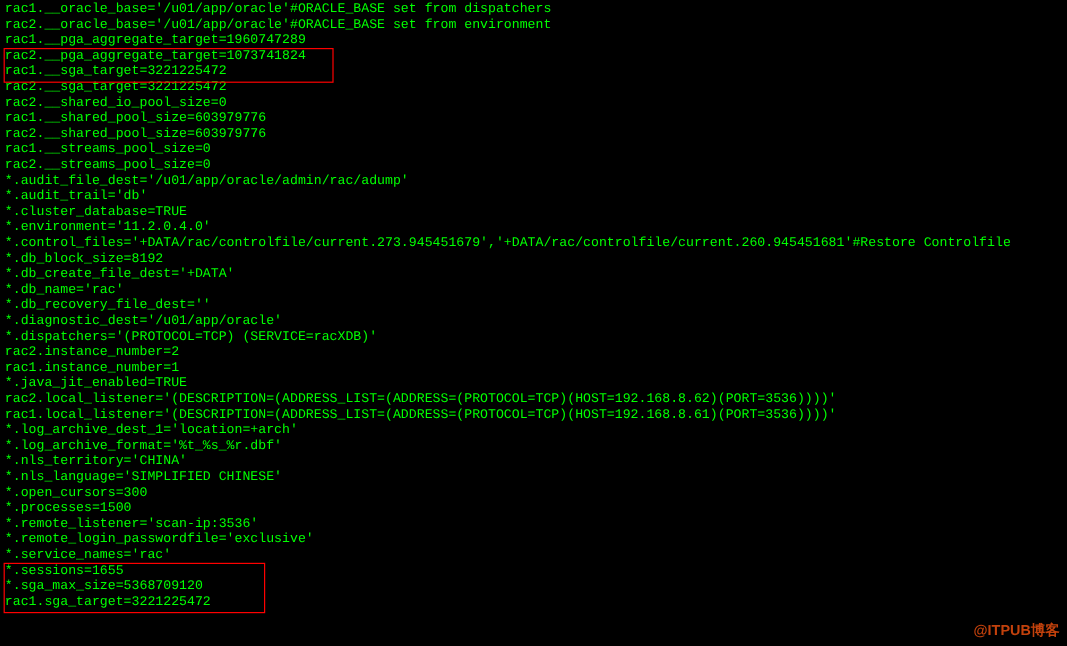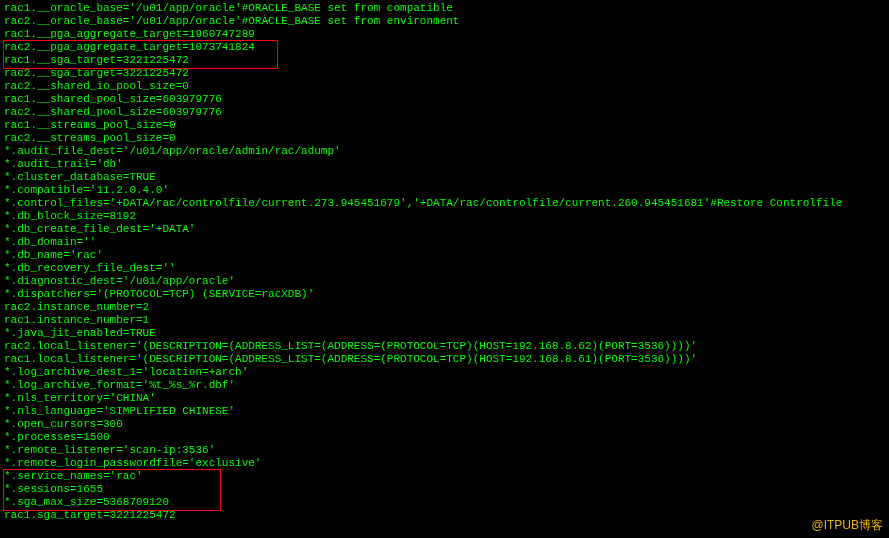--- a/index.html
+++ b/index.html
@@ -34,49 +34,48 @@
     left: 3px;
     top: 469px;
     width: 218px;
     height: 42px;
     pointer-events: none;
   }
   .watermark {
     position: absolute;
     right: 6px;
     bottom: 6px;
-    color: #eab308;
+    color: #c2410c;
     font-family: Arial, sans-serif;
     font-size: 12px;
-    font-weight: normal;
+    font-weight: bold;
   }
 </style>
 </head>
 <body>
 
 <div id="terminal">
-    <div class="line">rac1.__oracle_base='/u01/app/oracle'#ORACLE_BASE set from compatible</div>
+    <div class="line">rac1.__oracle_base='/u01/app/oracle'#ORACLE_BASE set from dispatchers</div>
     <div class="line">rac2.__oracle_base='/u01/app/oracle'#ORACLE_BASE set from environment</div>
     <div class="line">rac1.__pga_aggregate_target=1960747289</div>
     <div class="line">rac2.__pga_aggregate_target=1073741824</div>
     <div class="line">rac1.__sga_target=3221225472</div>
     <div class="line">rac2.__sga_target=3221225472</div>
     <div class="line">rac2.__shared_io_pool_size=0</div>
     <div class="line">rac1.__shared_pool_size=603979776</div>
     <div class="line">rac2.__shared_pool_size=603979776</div>
     <div class="line">rac1.__streams_pool_size=0</div>
     <div class="line">rac2.__streams_pool_size=0</div>
     <div class="line">*.audit_file_dest='/u01/app/oracle/admin/rac/adump'</div>
     <div class="line">*.audit_trail='db'</div>
     <div class="line">*.cluster_database=TRUE</div>
-    <div class="line">*.compatible='11.2.0.4.0'</div>
+    <div class="line">*.environment='11.2.0.4.0'</div>
     <div class="line">*.control_files='+DATA/rac/controlfile/current.273.945451679','+DATA/rac/controlfile/current.260.945451681'#Restore Controlfile</div>
     <div class="line">*.db_block_size=8192</div>
     <div class="line">*.db_create_file_dest='+DATA'</div>
-    <div class="line">*.db_domain=''</div>
     <div class="line">*.db_name='rac'</div>
     <div class="line">*.db_recovery_file_dest=''</div>
     <div class="line">*.diagnostic_dest='/u01/app/oracle'</div>
     <div class="line">*.dispatchers='(PROTOCOL=TCP) (SERVICE=racXDB)'</div>
     <div class="line">rac2.instance_number=2</div>
     <div class="line">rac1.instance_number=1</div>
     <div class="line">*.java_jit_enabled=TRUE</div>
     <div class="line">rac2.local_listener='(DESCRIPTION=(ADDRESS_LIST=(ADDRESS=(PROTOCOL=TCP)(HOST=192.168.8.62)(PORT=3536))))'</div>
     <div class="line">rac1.local_listener='(DESCRIPTION=(ADDRESS_LIST=(ADDRESS=(PROTOCOL=TCP)(HOST=192.168.8.61)(PORT=3536))))'</div>
     <div class="line">*.log_archive_dest_1='location=+arch'</div>

